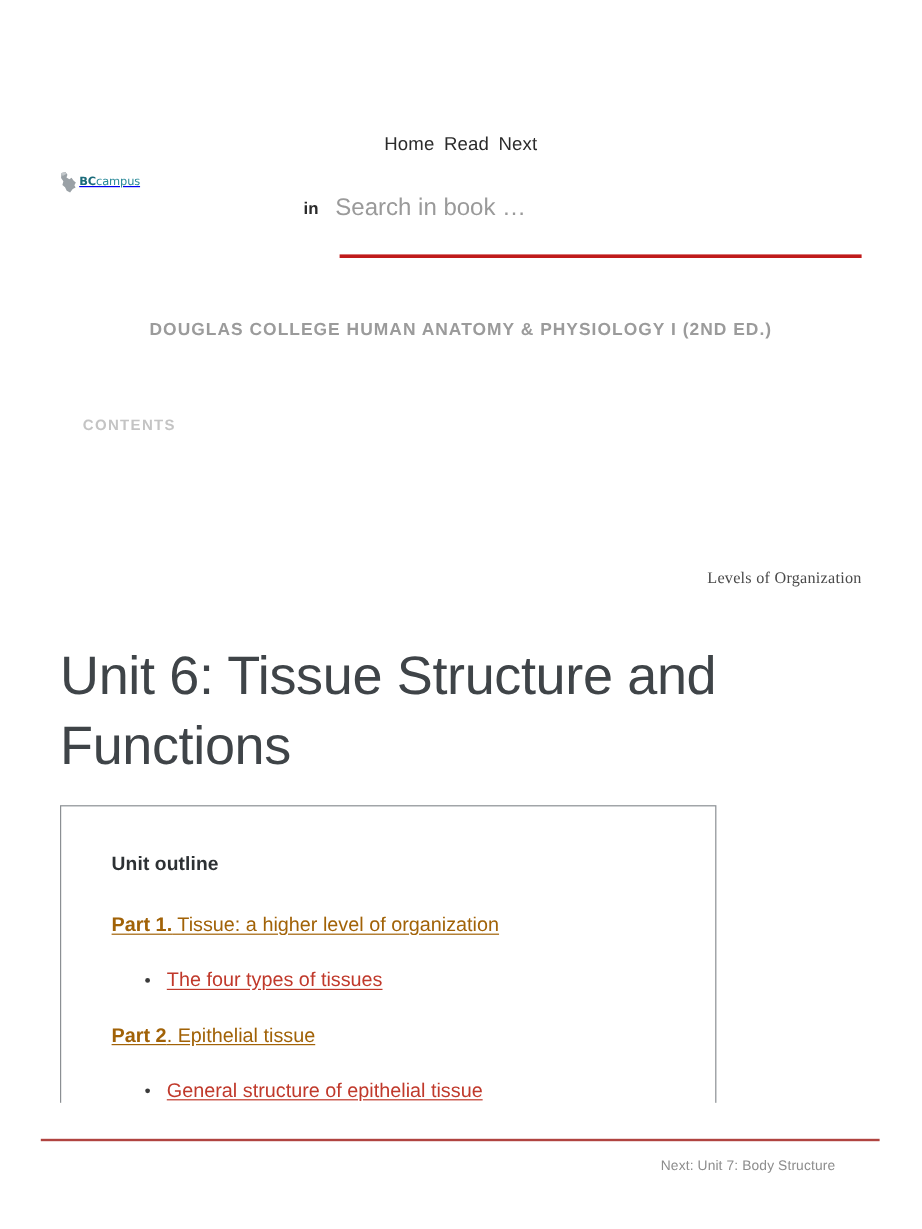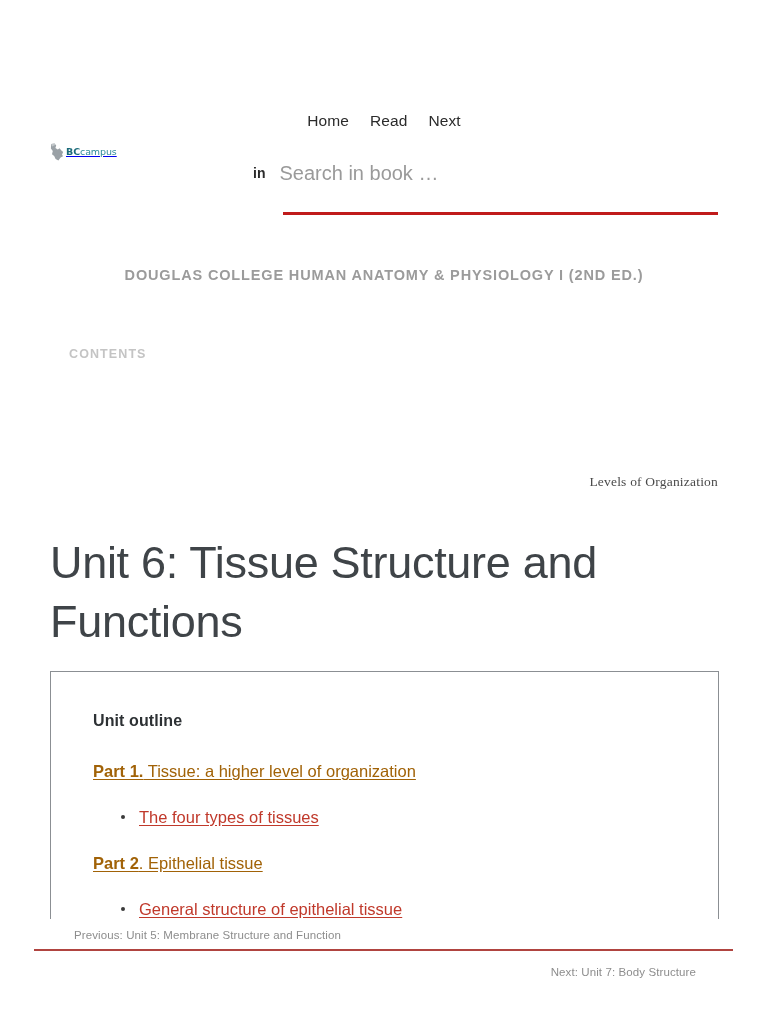--- a/index.html
+++ b/index.html
@@ -53,21 +53,21 @@
   .brand-logo .bc-word .bc-bold { font-weight: 700; color: #1b6b7a; }
   .brand-logo .bc-word .bc-light { font-weight: 400; color: #2b8a99; }
 
   .top-nav {
     position: absolute;
     top: 110px;
     left: 0;
     width: 768px;
     display: flex;
     justify-content: center;
-    gap: 21px;
+    gap: 8px;
     align-items: center;
   }
   .top-nav a {
     font-family: "Liberation Sans", sans-serif;
     font-size: 15.5px;
     color: #2b2b2b;
     text-decoration: none;
     line-height: 22px;
     letter-spacing: 0.1px;
   }
@@ -170,21 +170,21 @@
     color: #3f4448;
     line-height: 59px;
     letter-spacing: -0.3px;
   }
 
   
   .outline-box {
     position: absolute;
     top: 216px;
     left: 50px;
-    width: 669px;
+    width: 547px;
     min-height: 260px;
     border: 1px solid #8b8f93;
     background: #ffffff;
     padding: 38px 42px 30px 42px;
   }
   .outline-heading {
     font-size: 16px;
     font-weight: 700;
     color: #2d3134;
     line-height: 22px;
@@ -327,16 +327,15 @@
     <ul class="outline-sublist">
       <li>
         <a href="#">General structure of epithelial tissue</a>
       </li>
     </ul>
   </section>
 
 </main>
 
 <nav class="footer-nav">
-  <a class="footer-prev" href="#">Previous: Unit 5: Membrane Structure and Function</a>
   <div class="footer-rule"></div>
   <a class="footer-next" href="#">Next: Unit 7: Body Structure</a>
 </nav>
 
 </body></html>

